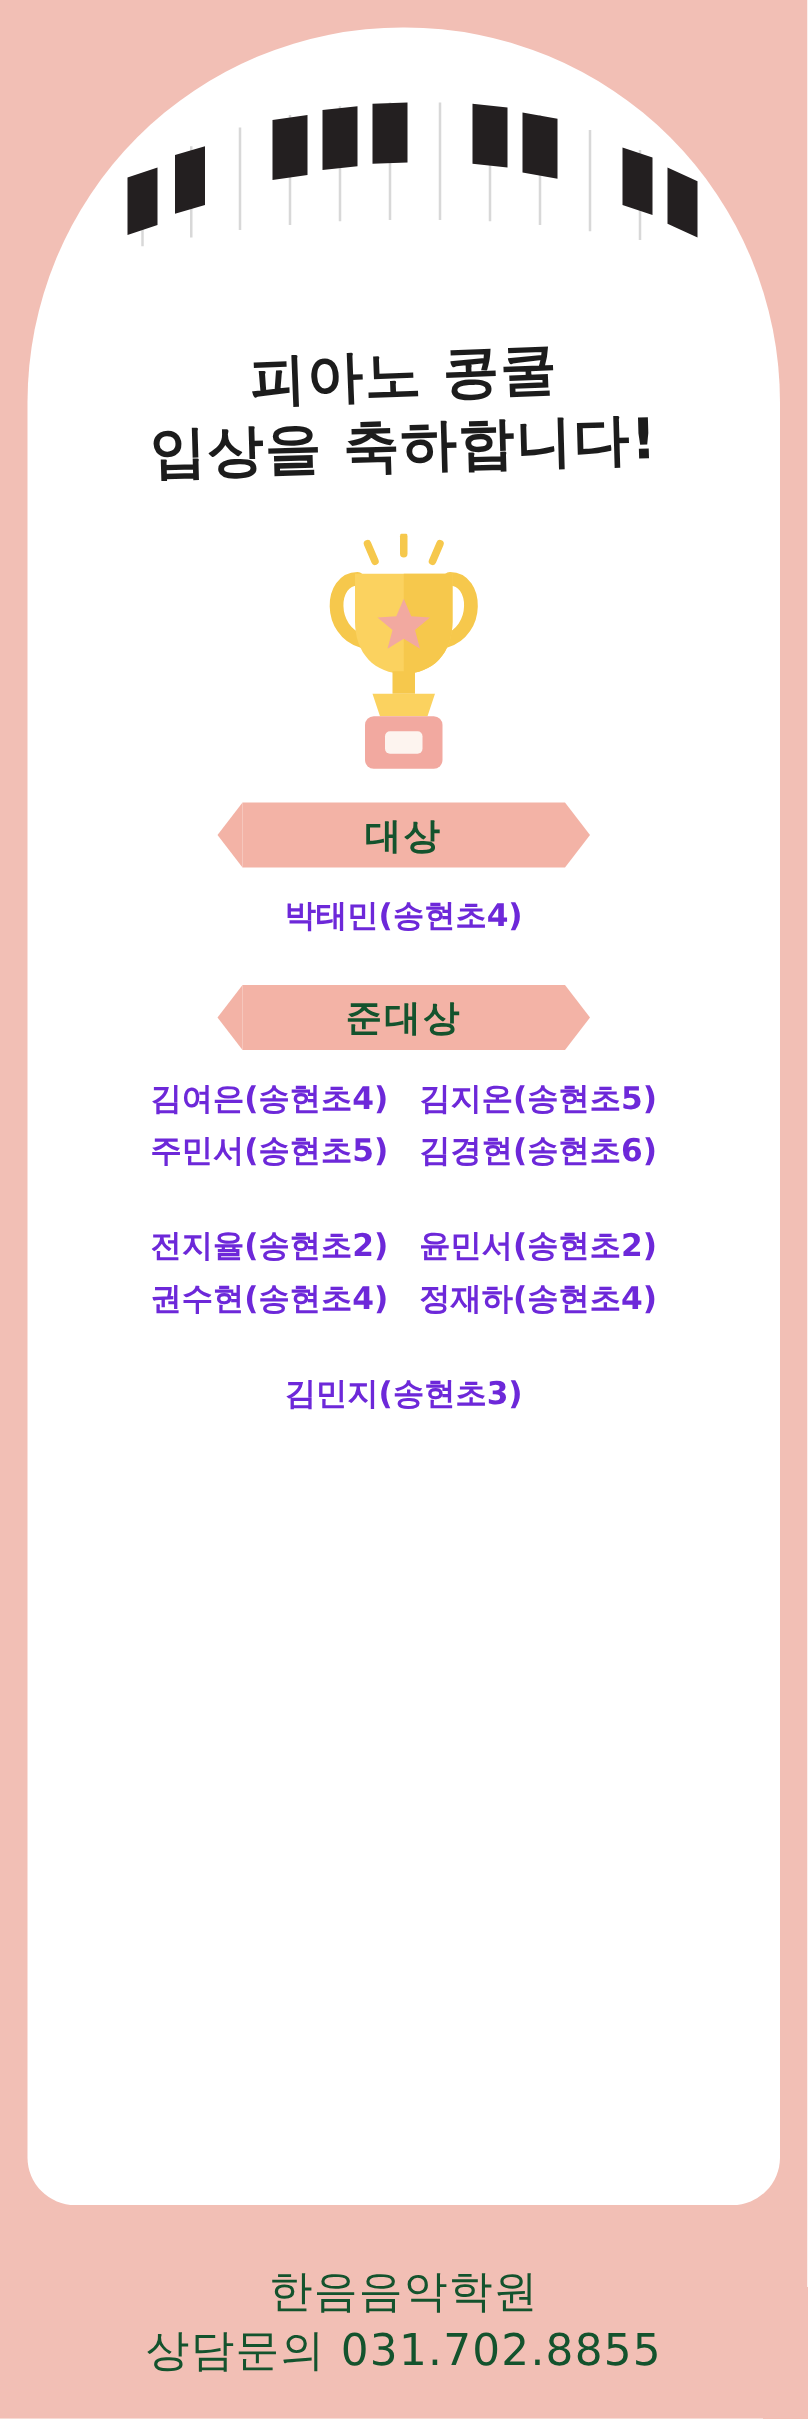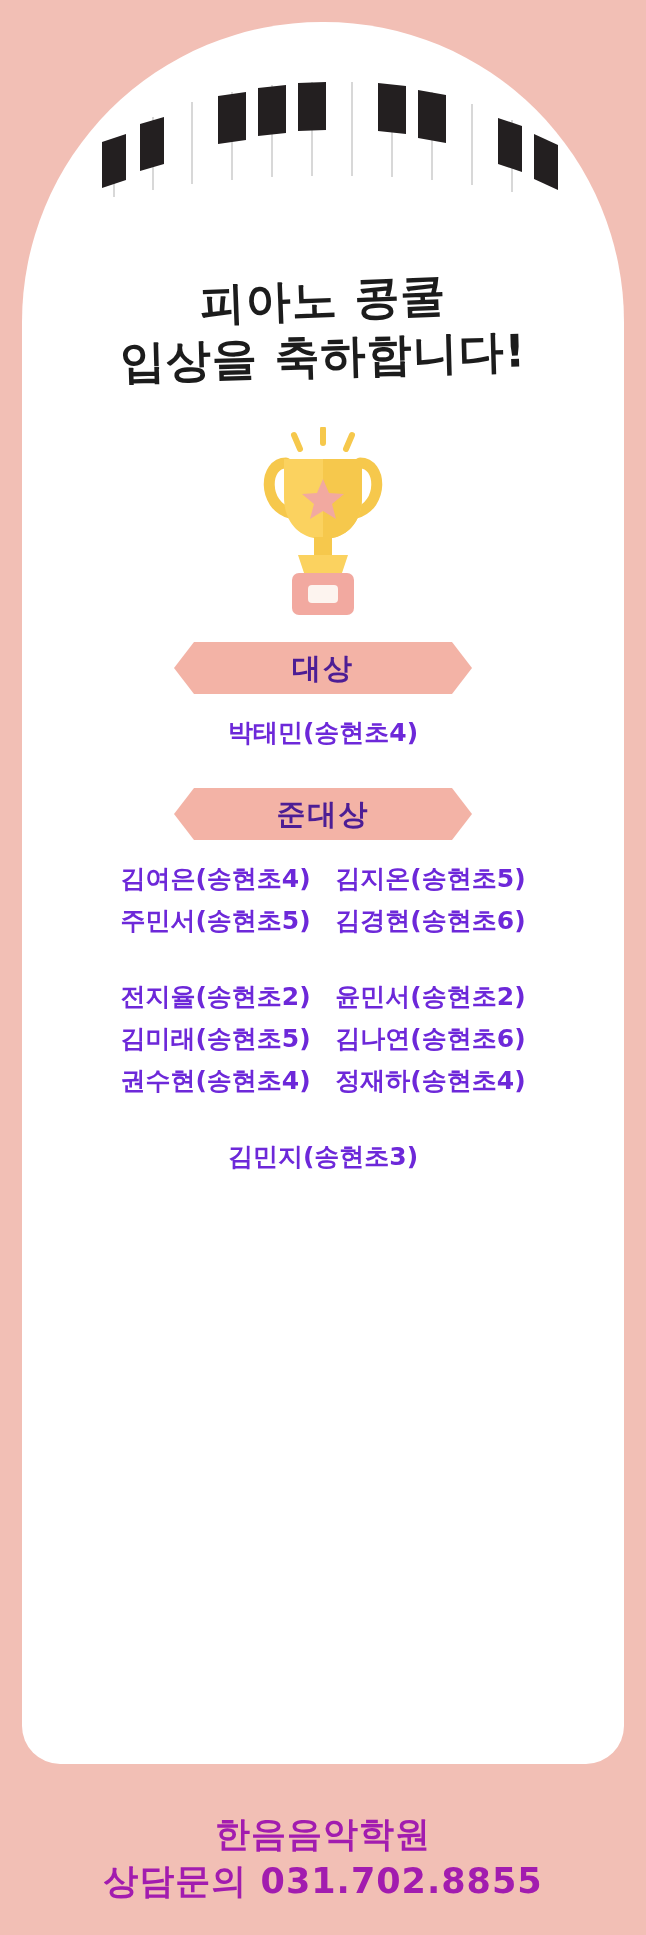--- a/index.html
+++ b/index.html
@@ -95,21 +95,21 @@
   .award-block { text-align: center; }
   .award-block + .award-block { margin-top: 34px; }
 
   .ribbon {
     position: relative;
     display: block;
     margin: 0 auto;
     width: 258px;
     height: 52px;
     background: #f3b3a6;
-    color: #4c1d95;
+    color: #14532d;
     font-family: "DejaVu Sans", sans-serif;
     font-weight: bold;
     font-size: 29px;
     line-height: 52px;
     letter-spacing: 2px;
   }
   .ribbon::before,
   .ribbon::after {
     content: "";
     position: absolute;
@@ -141,23 +141,23 @@
   }
   .names .row .nm + .nm { margin-left: 16px; }
 
   
   .footer {
     position: absolute;
     left: 0;
     bottom: 30px;
     width: 646px;
     text-align: center;
-    color: #a21caf;
-    font-family: "DejaVu Sans", sans-serif;
-    font-weight: bold;
+    color: #14532d;
+    font-family: "DejaVu Sans", sans-serif;
+    font-weight: normal;
   }
   .footer .academy {
     font-size: 35px;
     line-height: 46px;
     letter-spacing: 1px;
   }
   .footer .contact {
     font-size: 35px;
     line-height: 48px;
     letter-spacing: 1px;
@@ -265,24 +265,20 @@
         </div>
       </div>
 
       <div class="award-block">
         <div class="names">
           <div class="row">
             <span class="nm">전지율(송현초2)</span>
             <span class="nm">윤민서(송현초2)</span>
           </div>
           <div class="row">
-            <span class="nm">김미래(송현초5)</span>
-            <span class="nm">김나연(송현초6)</span>
-          </div>
-          <div class="row">
             <span class="nm">권수현(송현초4)</span>
             <span class="nm">정재하(송현초4)</span>
           </div>
         </div>
       </div>
 
       <div class="award-block">
         <div class="names">
           <div class="row">
             <span class="nm">김민지(송현초3)</span>

